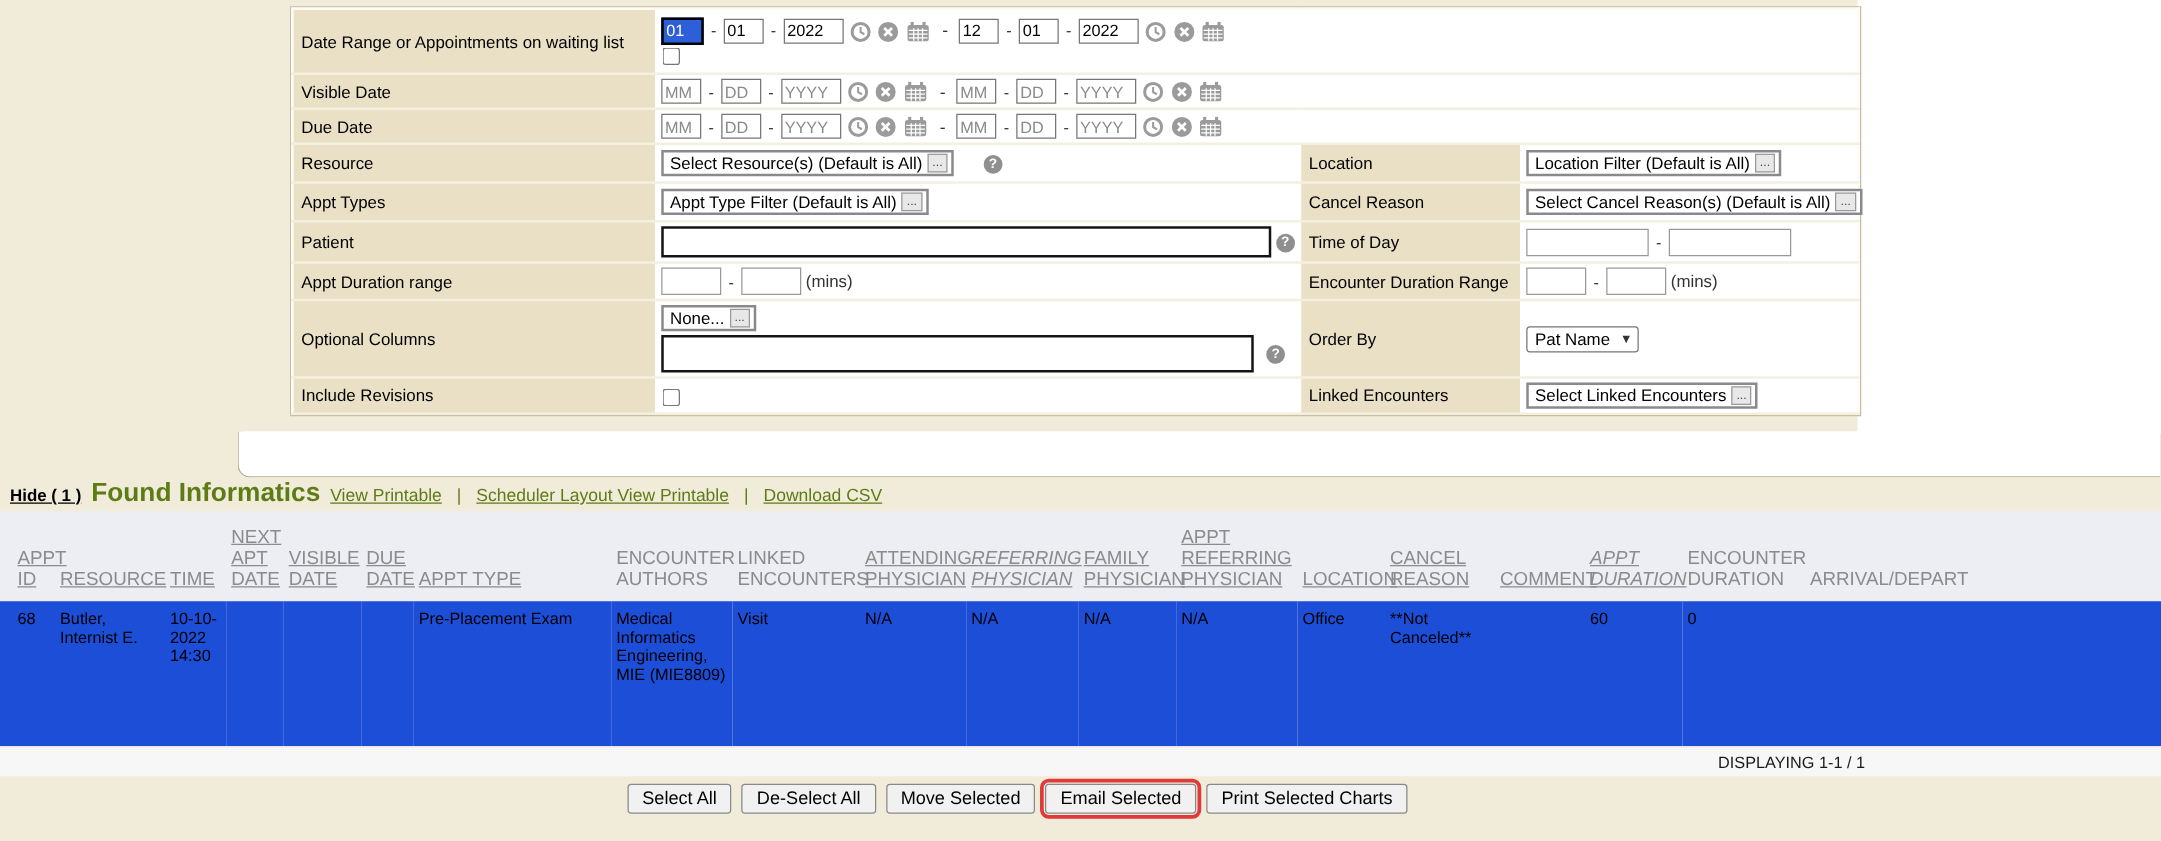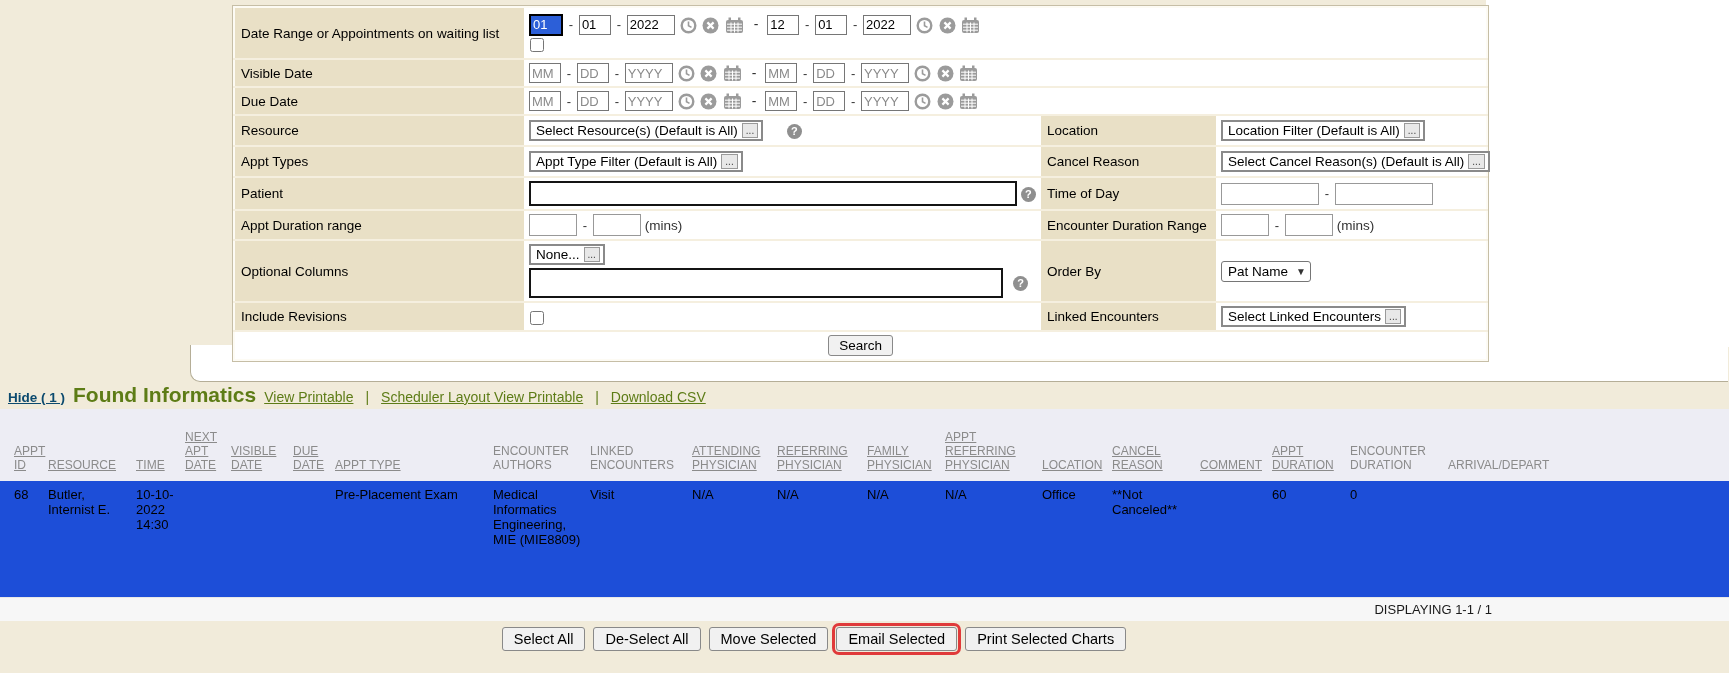--- a/index.html
+++ b/index.html
@@ -46,28 +46,28 @@
   .sel-box{display:inline-flex;align-items:center;gap:8px;border:1px solid #767676;border-radius:3px;
     background:#fff;padding:2px 4px 2px 6px;font-size:13.5px;cursor:pointer;}
   .sel-box .chev{font-size:10px;color:#333;}
   .btn{font-family:"Liberation Sans",sans-serif;font-size:13.5px;background:#F1F1F1;border:1px solid #898989;
     border-radius:3px;padding:2px 10px;color:#000;cursor:pointer;}
   .opt-line{display:flex;align-items:center;gap:4px;margin-bottom:3px;}
   .opt-line2{display:flex;align-items:center;}
 
   
   .results-header{position:absolute;left:8px;top:383px;display:flex;align-items:baseline;gap:8px;white-space:nowrap;}
-  .hide-link{color:#0c4a6e;font-weight:bold;font-size:13.5px;text-decoration:underline;cursor:pointer;}
+  .hide-link{color:#000000;font-weight:bold;font-size:13.5px;text-decoration:underline;cursor:pointer;}
   .fa-title{color:#5D7C16;font-weight:bold;font-size:21px;}
   .toolbar{display:flex;align-items:baseline;gap:12px;}
   .toolbar a{color:#5D7C16;font-size:14px;text-decoration:underline;cursor:pointer;}
   .toolbar .sep{color:#5D7C16;font-size:14px;}
 
   .results-table{position:absolute;left:0;top:409px;width:1729px;border-collapse:collapse;table-layout:fixed;}
-  .results-table th{background:#EDEDF4;color:#8B8B8B;font-size:12px;font-weight:normal;text-align:left;
+  .results-table th{background:#EDEDF4;color:#8B8B8B;font-size:15px;font-weight:normal;text-align:left;
     vertical-align:bottom;padding:6px 4px 9px 4px;height:72px;box-sizing:border-box;}
   .results-table th:first-child,.results-table td:first-child{padding-left:14px;}
   .th-label{color:#8B8B8B;}
   .th-label.sortable{text-decoration:underline;cursor:pointer;}
   .results-table td{background:#1d4ed8;font-size:13px;vertical-align:top;padding:6px 4px;height:116px;box-sizing:border-box;}
 
   .displaying-bar{position:absolute;left:0;top:597px;width:1729px;height:24px;background:#F7F7F7;
     border-top:1px solid #E8E8E8;box-sizing:border-box;font-size:13px;color:#1a1a1a;
     line-height:23px;text-align:right;padding-right:237px;}
 
@@ -324,25 +324,20 @@
     </td>
     <td class="lbl">Linked Encounters</td>
     <td class="fld">
       <span class="fctl">
             <span>Select Linked Encounters</span>
             <button class="dots">...</button>
           </span>
     </td>
   </tr>
 
-  <tr class="r-search">
-    <td class="fld" colspan="4" style="text-align:center;border-bottom:none;">
-      <button class="btn">Search</button>
-    </td>
-  </tr>
 </tbody>
   </table>
 
 <div class="results-header">
   <a class="hide-link">Hide ( 1 )</a>
   <span class="fa-title">Found Informatics</span>
   <span class="toolbar">
       <a>View Printable</a>
       <span class="sep">|</span>
       <a>Scheduler Layout View Printable</a>
@@ -357,27 +352,27 @@
         <th style="width: 44px;"><span class="th-label sortable">APPT ID</span></th>
         <th style="width: 88px;"><span class="th-label sortable">RESOURCE</span></th>
         <th style="width: 49px;"><span class="th-label sortable">TIME</span></th>
         <th style="width: 46px;"><span class="th-label sortable">NEXT APT DATE</span></th>
         <th style="width: 62px;"><span class="th-label sortable">VISIBLE DATE</span></th>
         <th style="width: 42px;"><span class="th-label sortable">DUE DATE</span></th>
         <th style="width: 158px;"><span class="th-label sortable">APPT TYPE</span></th>
         <th style="width: 97px;"><span class="th-label">ENCOUNTER AUTHORS</span></th>
         <th style="width: 102px;"><span class="th-label">LINKED ENCOUNTERS</span></th>
         <th style="width: 85px;"><span class="th-label sortable">ATTENDING PHYSICIAN</span></th>
-        <th style="width: 90px;"><span class="th-label sortable">REFERRING PHYSICIAN</span></th>
+        <th style="width: 90px; font-style: italic;"><span class="th-label sortable">REFERRING PHYSICIAN</span></th>
         <th style="width: 78px; margin-left: 26px;"><span class="th-label sortable">FAMILY PHYSICIAN</span></th>
         <th style="width: 97px;"><span class="th-label sortable">APPT REFERRING PHYSICIAN</span></th>
         <th style="width: 70px;"><span class="th-label sortable">LOCATION</span></th>
         <th style="width: 88px;"><span class="th-label sortable">CANCEL REASON</span></th>
         <th style="width: 72px;"><span class="th-label sortable">COMMENT</span></th>
-        <th style="width: 78px;"><span class="th-label sortable">APPT DURATION</span></th>
+        <th style="width: 78px; font-style: italic;"><span class="th-label sortable">APPT DURATION</span></th>
         <th style="width: 98px;"><span class="th-label">ENCOUNTER DURATION</span></th>
         <th><span class="th-label">ARRIVAL/DEPART</span></th>
       </tr>
     </thead>
   <tbody>
       <tr>
         <td>68</td>
         <td>Butler, Internist E.</td>
         <td>10-10-2022 14:30</td>
         <td></td>

